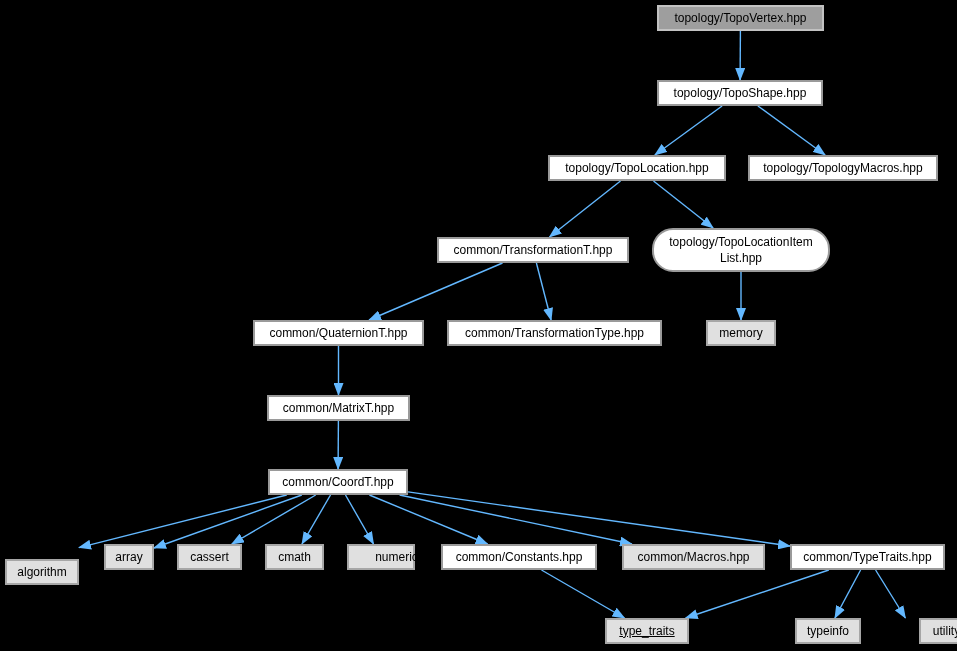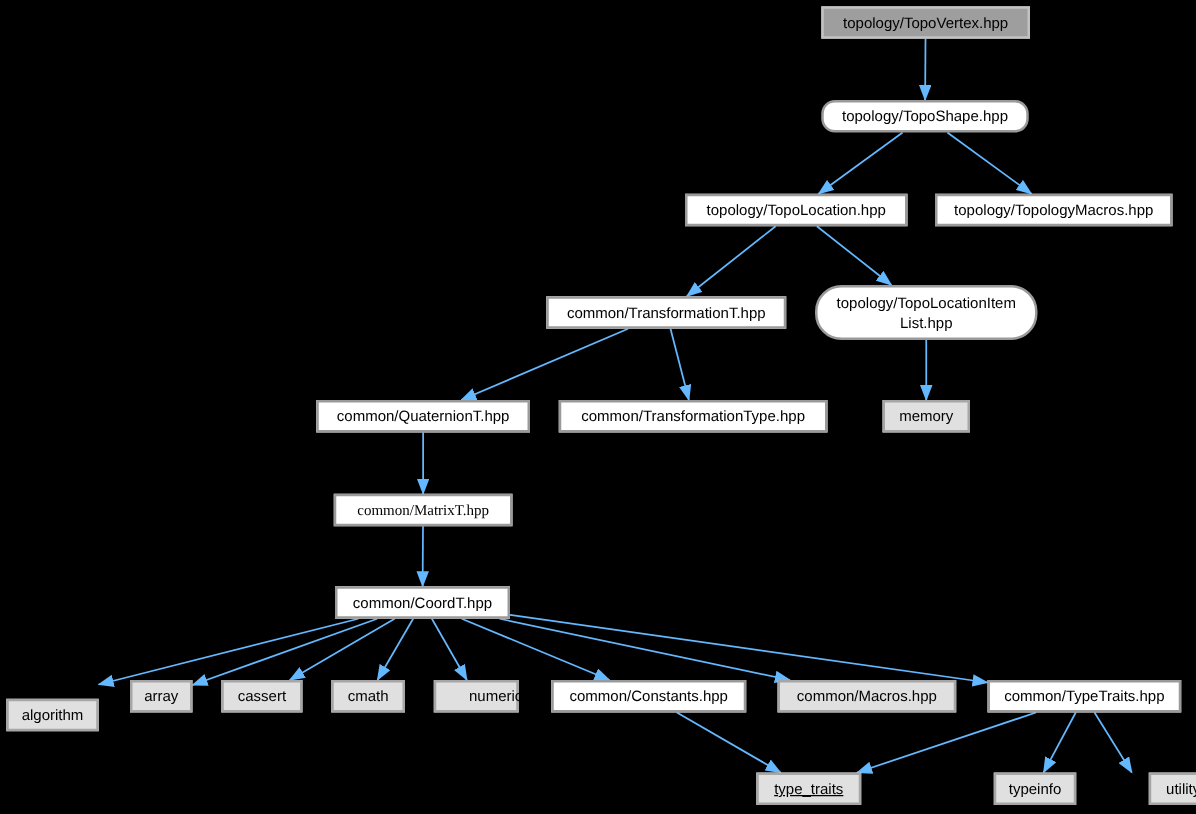--- a/index.html
+++ b/index.html
@@ -80,30 +80,30 @@
         <line x1="399.6" y1="495.0" x2="631.9" y2="544.0" stroke="var(--edge)" stroke-width="1.4" marker-end="url(#arrowhead)"></line>
         <line x1="408.0" y1="491.9" x2="790.0" y2="546.0" stroke="var(--edge)" stroke-width="1.4" marker-end="url(#arrowhead)"></line>
         <line x1="541.5" y1="570.0" x2="624.5" y2="618.0" stroke="var(--edge)" stroke-width="1.4" marker-end="url(#arrowhead)"></line>
         <line x1="828.8" y1="570.0" x2="685.7" y2="618.0" stroke="var(--edge)" stroke-width="1.4" marker-end="url(#arrowhead)"></line>
         <line x1="860.6" y1="570.0" x2="834.9" y2="618.0" stroke="var(--edge)" stroke-width="1.4" marker-end="url(#arrowhead)"></line>
         <line x1="875.6" y1="570.0" x2="905.4" y2="618.0" stroke="var(--edge)" stroke-width="1.4" marker-end="url(#arrowhead)"></line>
       </g>
   </svg>
   <div id="nodes">
       <div class="node node--root" style="left: 657px; top: 5px; width: 167px; height: 26px;">topology/TopoVertex.hpp</div>
-      <div class="node node--internal" style="left: 657px; top: 80px; width: 166px; height: 26px; border-radius: 11px;">topology/TopoShape.hpp</div>
+      <div class="node node--internal" style="left: 657px; top: 80px; width: 166px; height: 26px;">topology/TopoShape.hpp</div>
       <div class="node node--internal" style="left: 548px; top: 155px; width: 178px; height: 26px;">topology/TopoLocation.hpp</div>
       <div class="node node--internal" style="left: 748px; top: 155px; width: 190px; height: 26px;">topology/TopologyMacros.hpp</div>
       <div class="node node--internal" style="left: 437px; top: 237px; width: 192px; height: 26px;">common/TransformationT.hpp</div>
       <div class="node node--internal" style="left: 652px; top: 228px; width: 178px; height: 44px; border-radius: 21px;">topology/TopoLocationItem
 List.hpp</div>
       <div class="node node--internal" style="left: 253px; top: 320px; width: 171px; height: 26px;">common/QuaternionT.hpp</div>
       <div class="node node--internal" style="left: 447px; top: 320px; width: 215px; height: 26px;">common/TransformationType.hpp</div>
       <div class="node node--system" style="left: 706px; top: 320px; width: 70px; height: 26px;">memory</div>
-      <div class="node node--internal" style="left: 267px; top: 395px; width: 143px; height: 26px; font-family: Liberation Serif, serif;">common/MatrixT.hpp</div>
+      <div class="node node--internal" style="left: 267px; top: 395px; width: 143px; height: 26px;">common/MatrixT.hpp</div>
       <div class="node node--internal" style="left: 268px; top: 469px; width: 140px; height: 26px;">common/CoordT.hpp</div>
       <div class="node node--system" style="left: 5px; top: 544px; width: 74px; height: 26px; margin-top: 15px;">algorithm</div>
       <div class="node node--system" style="left: 104px; top: 544px; width: 50px; height: 26px;">array</div>
       <div class="node node--system" style="left: 177px; top: 544px; width: 65px; height: 26px;">cassert</div>
       <div class="node node--system" style="left: 265px; top: 544px; width: 59px; height: 26px; text-align: center;">cmath</div>
       <div class="node node--system" style="left: 347px; top: 544px; width: 68px; height: 26px; padding-left: 33px;">numeric</div>
       <div class="node node--internal" style="left: 441px; top: 544px; width: 156px; height: 26px;">common/Constants.hpp</div>
       <div class="node node--system" style="left: 622px; top: 544px; width: 143px; height: 26px;">common/Macros.hpp</div>
       <div class="node node--internal" style="left: 790px; top: 544px; width: 155px; height: 26px;">common/TypeTraits.hpp</div>
       <div class="node node--system" style="left: 605px; top: 618px; width: 84px; height: 26px; text-decoration: underline;">type_traits</div>

